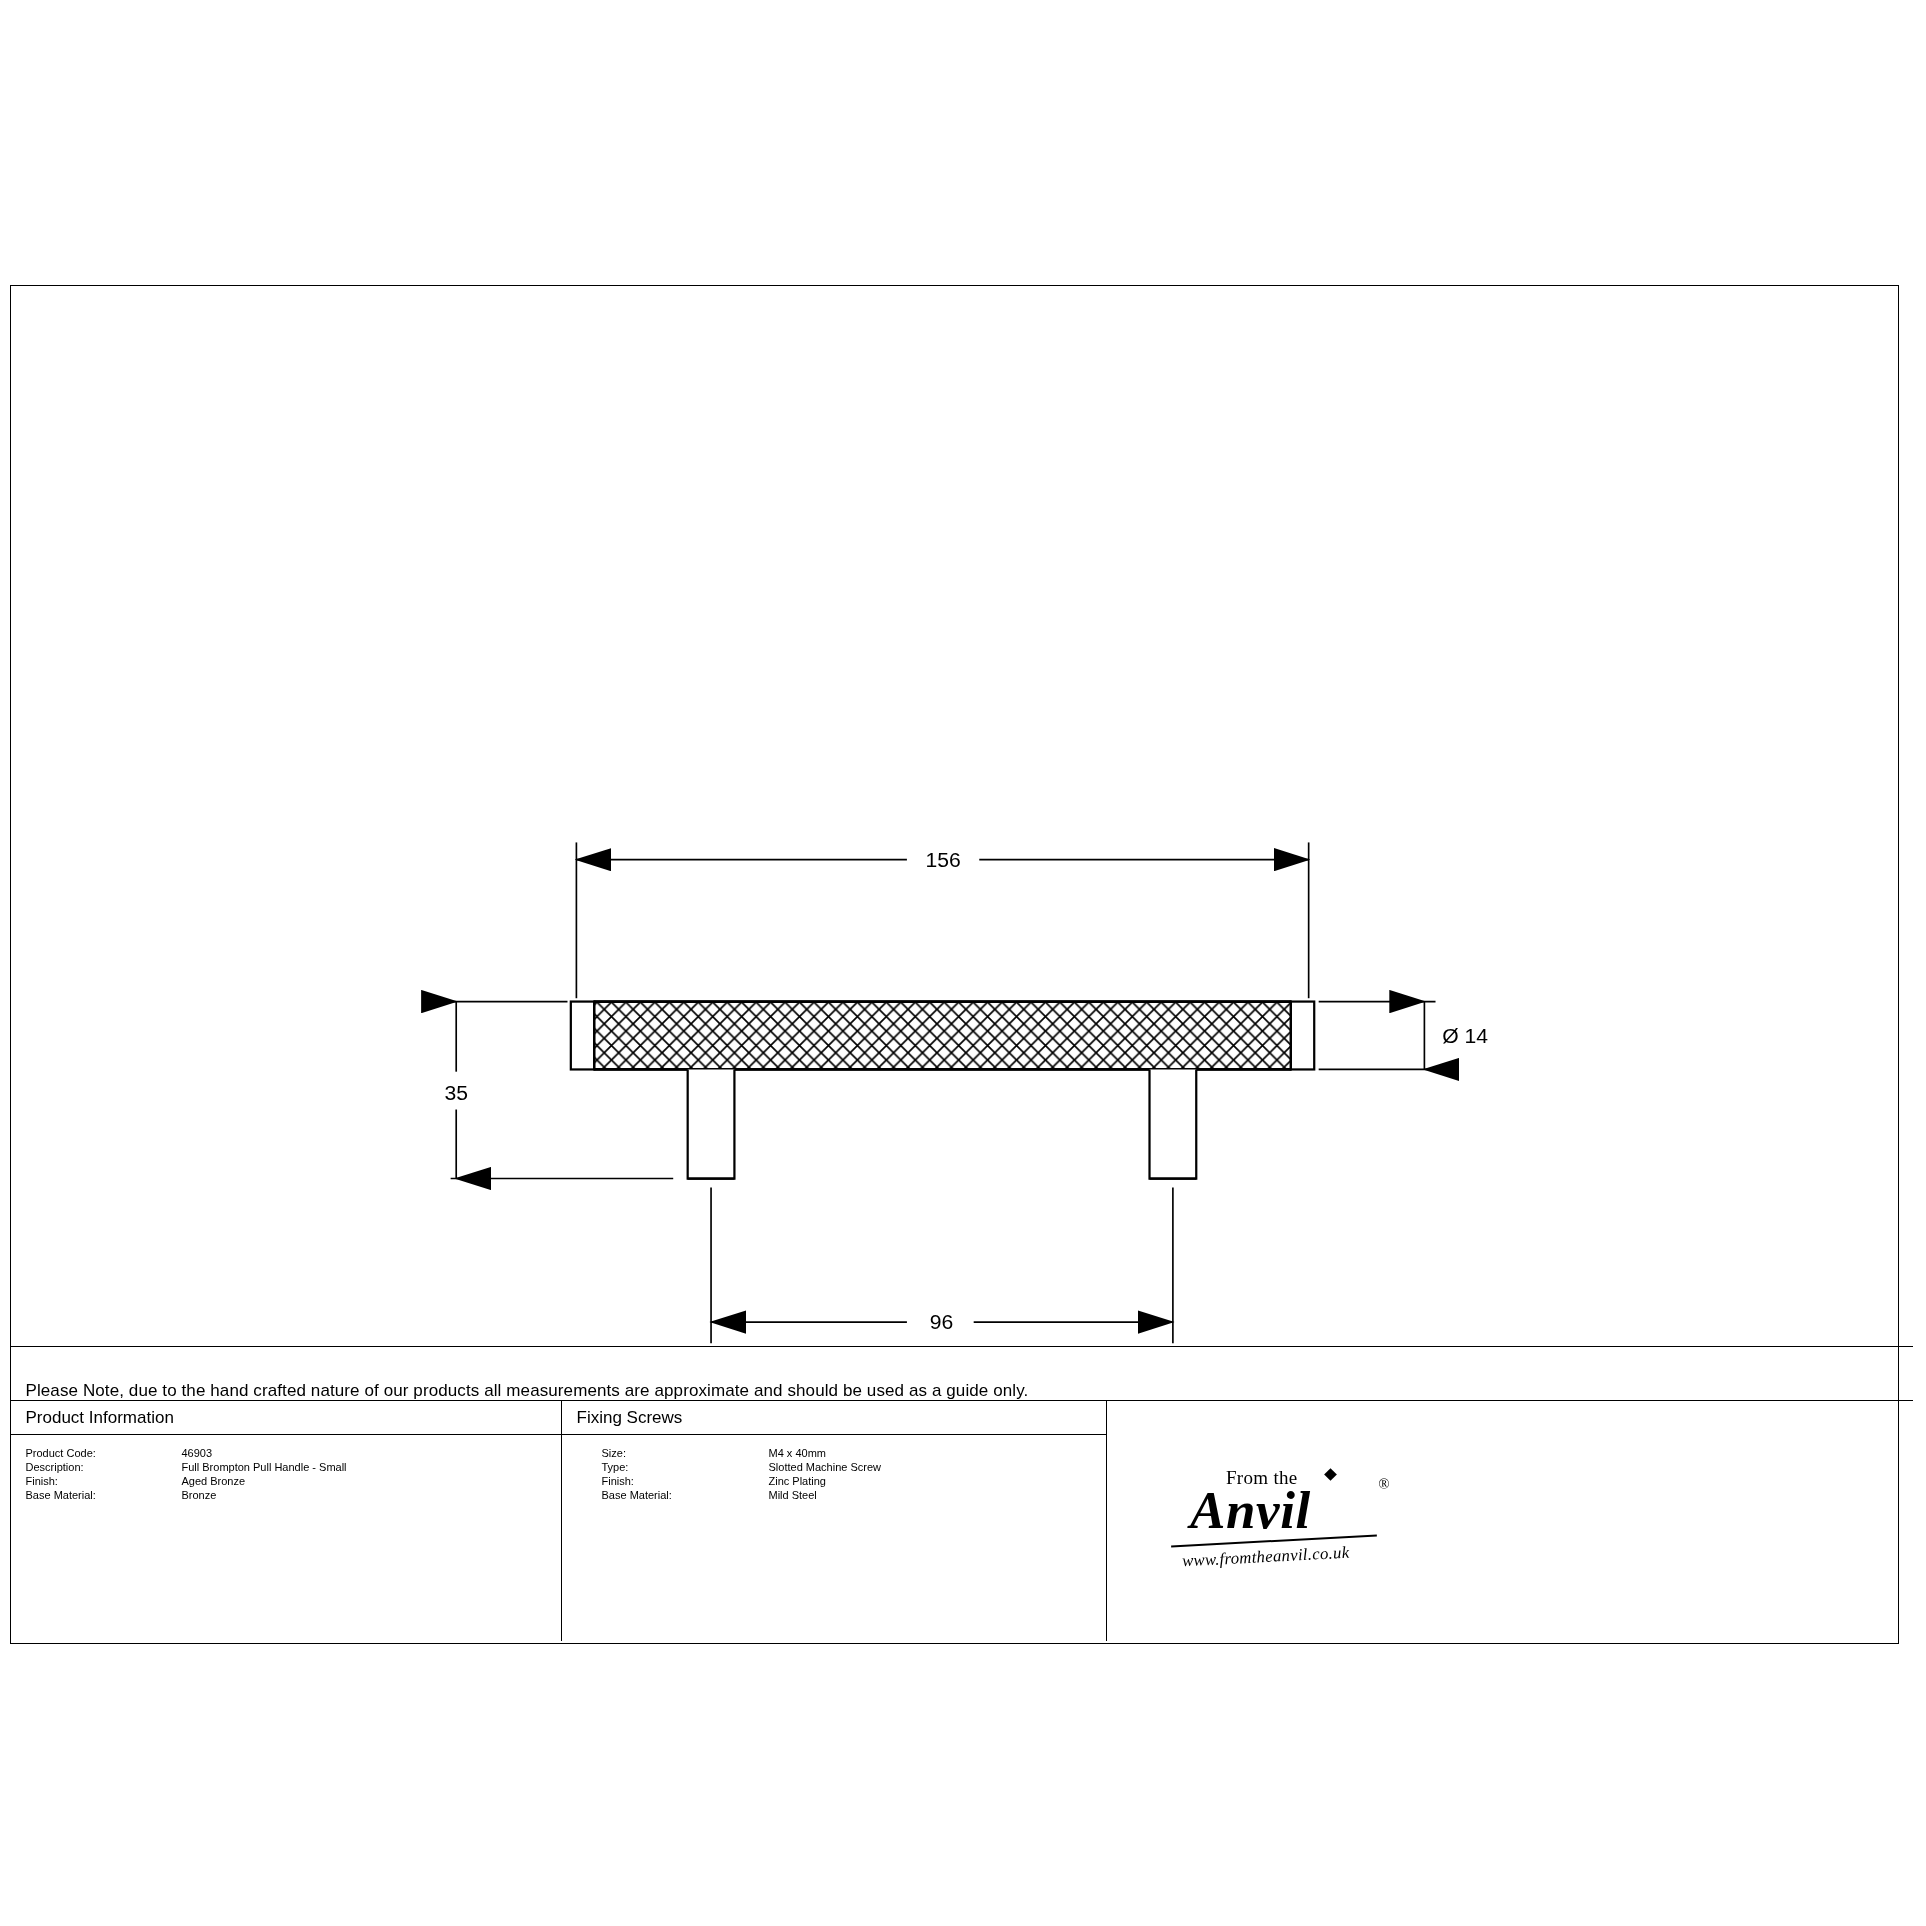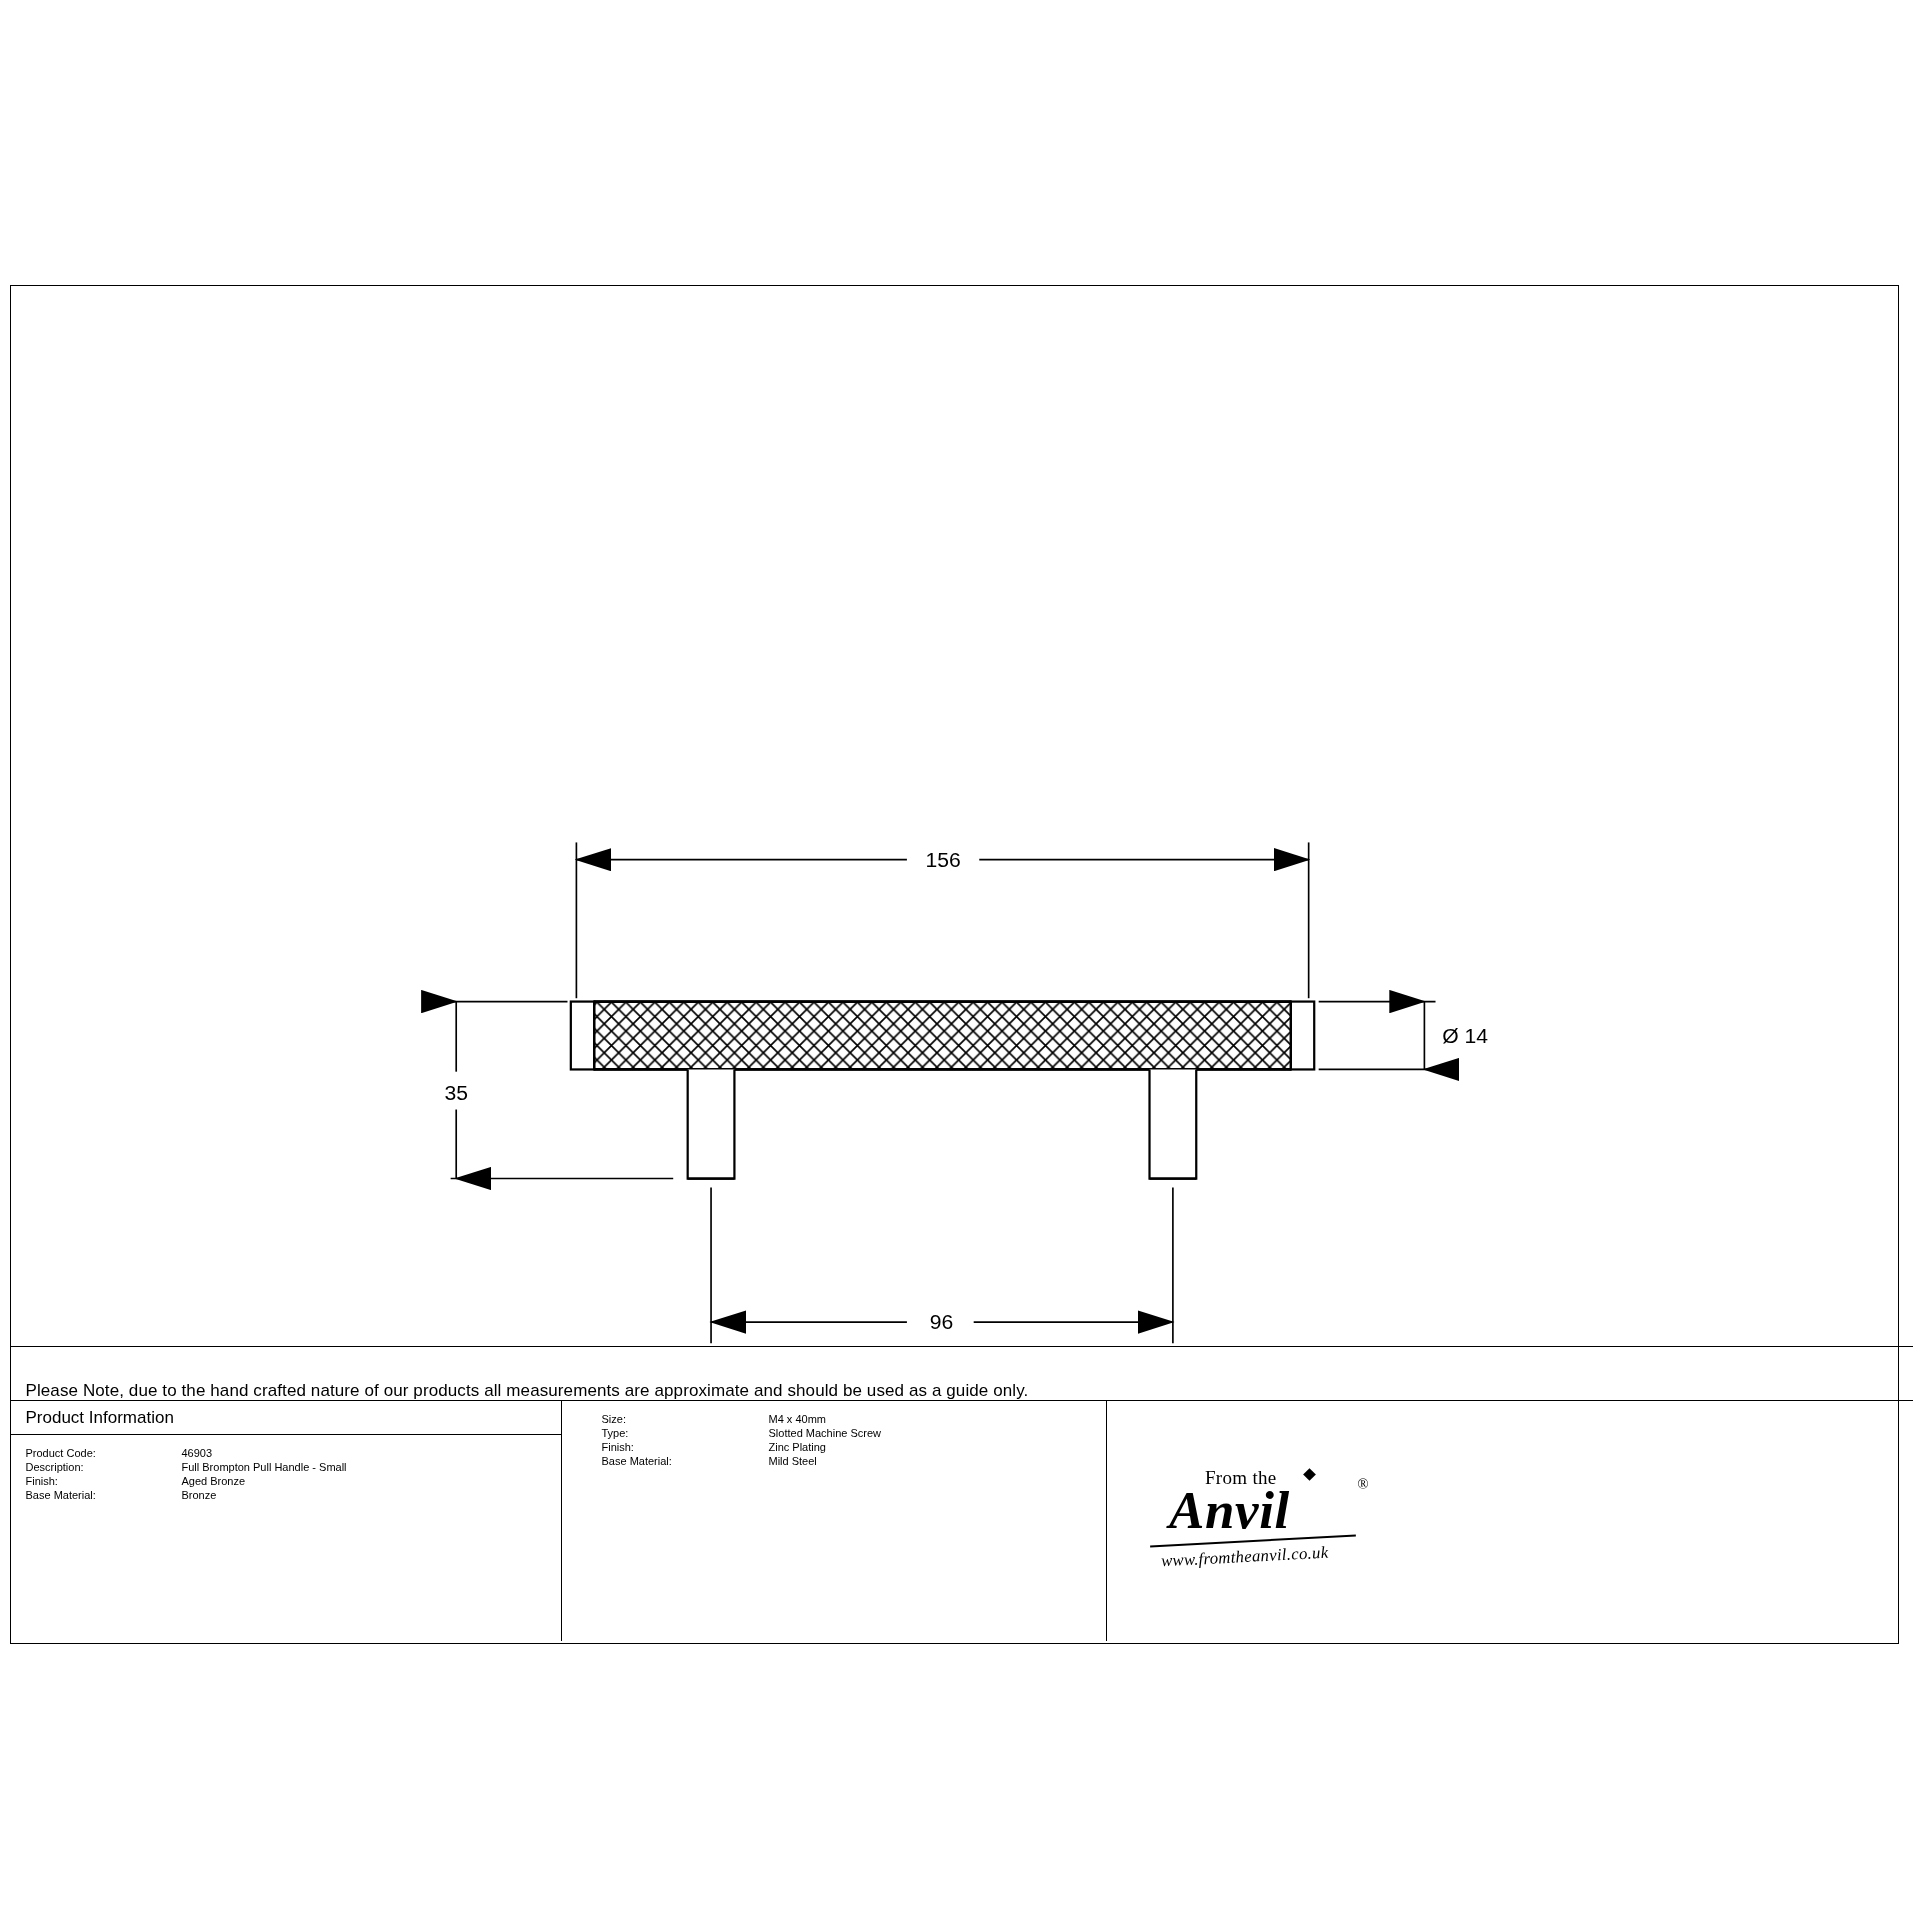--- a/index.html
+++ b/index.html
@@ -104,21 +104,21 @@
     margin-left: 25px;
   }
   .plain-line {
     margin-bottom: 0;
   }
 
   
   .col-logo {
     display: flex;
     align-items: center;
-    justify-content: center;
+    justify-content: flex-end;
   }
   #logo-box {
     width: 245px;
     height: 128px;
     position: relative;
   }
   .logo-from {
     position: absolute;
     left: 77px;
     top: 10px;
@@ -264,20 +264,21 @@
         </div>
         <div class="kv">
           <div class="k">Base Material:</div>
           <div class="v">Bronze</div>
         </div>
       </div>
     </div>
 
 
     <div class="info-col col-screws">
+      <div class="col-head">Fixing Screws</div>
       <div class="col-body">
         <div class="kv">
           <div class="k">Size:</div>
           <div class="v">M4 x 40mm</div>
         </div>
         <div class="kv">
           <div class="k">Type:</div>
           <div class="v">Slotted Machine Screw</div>
         </div>
         <div class="kv">

